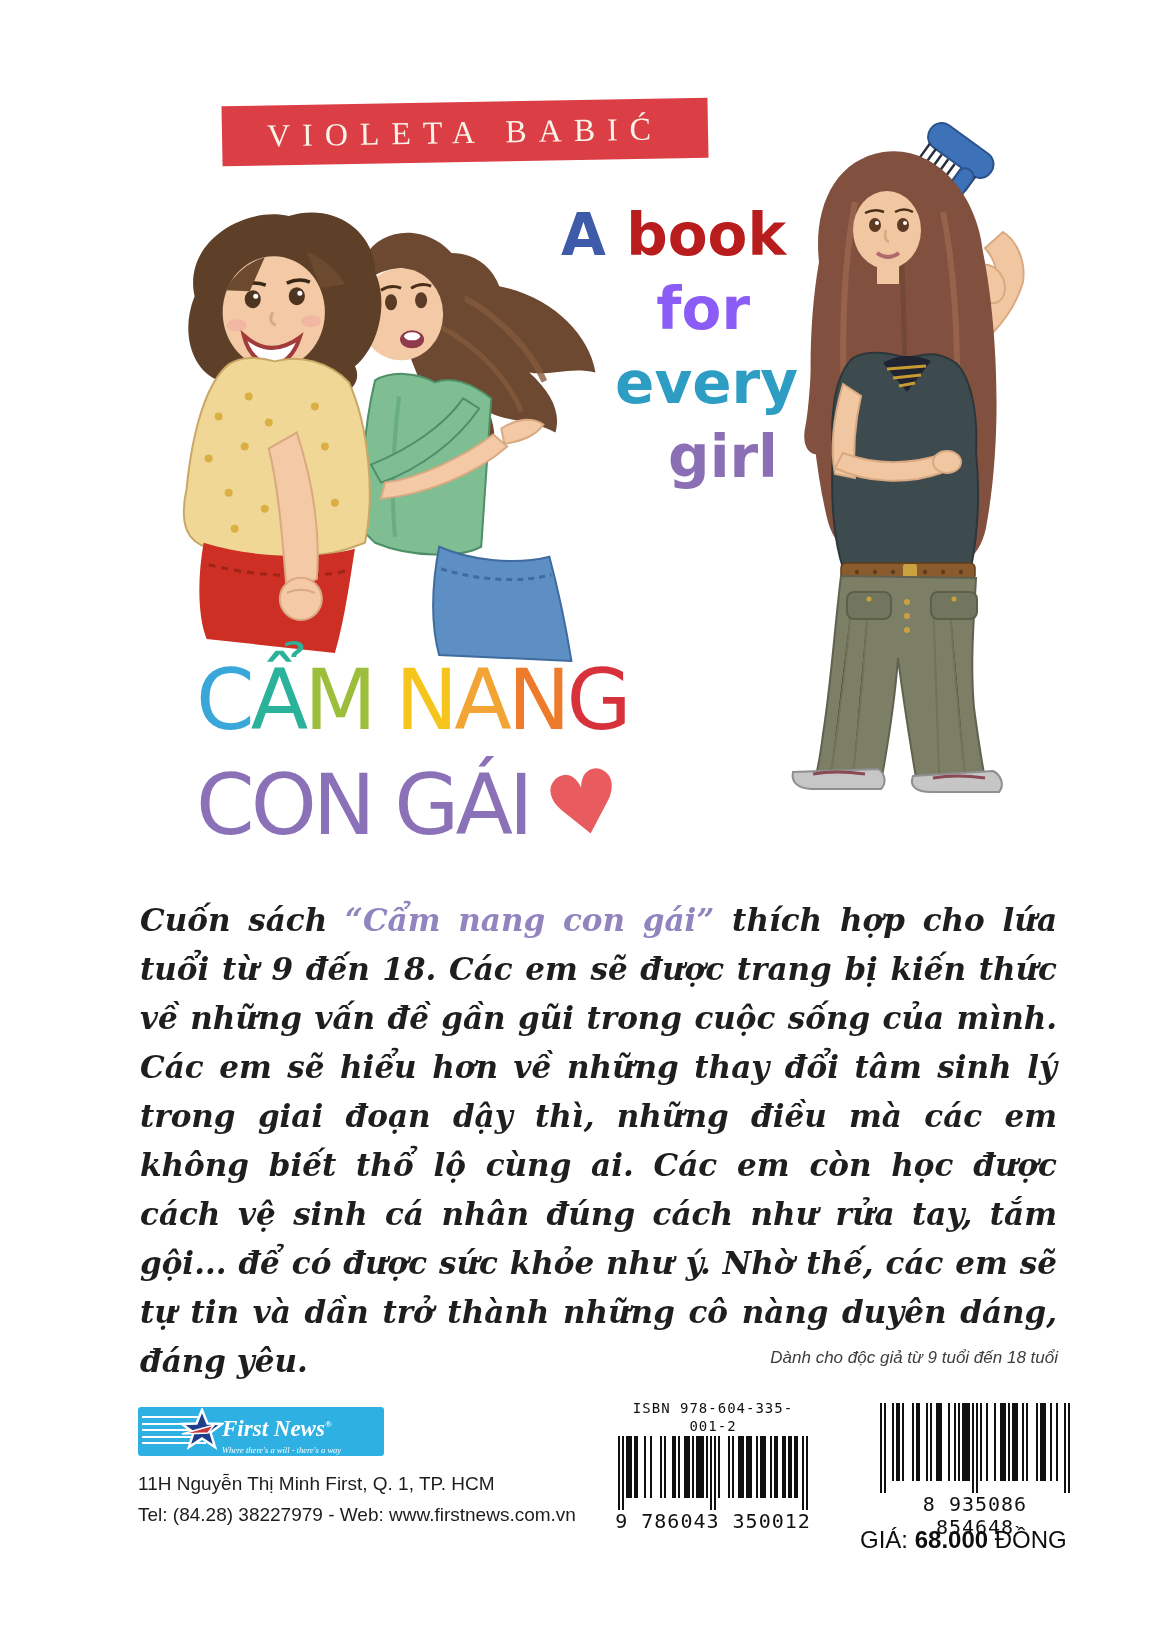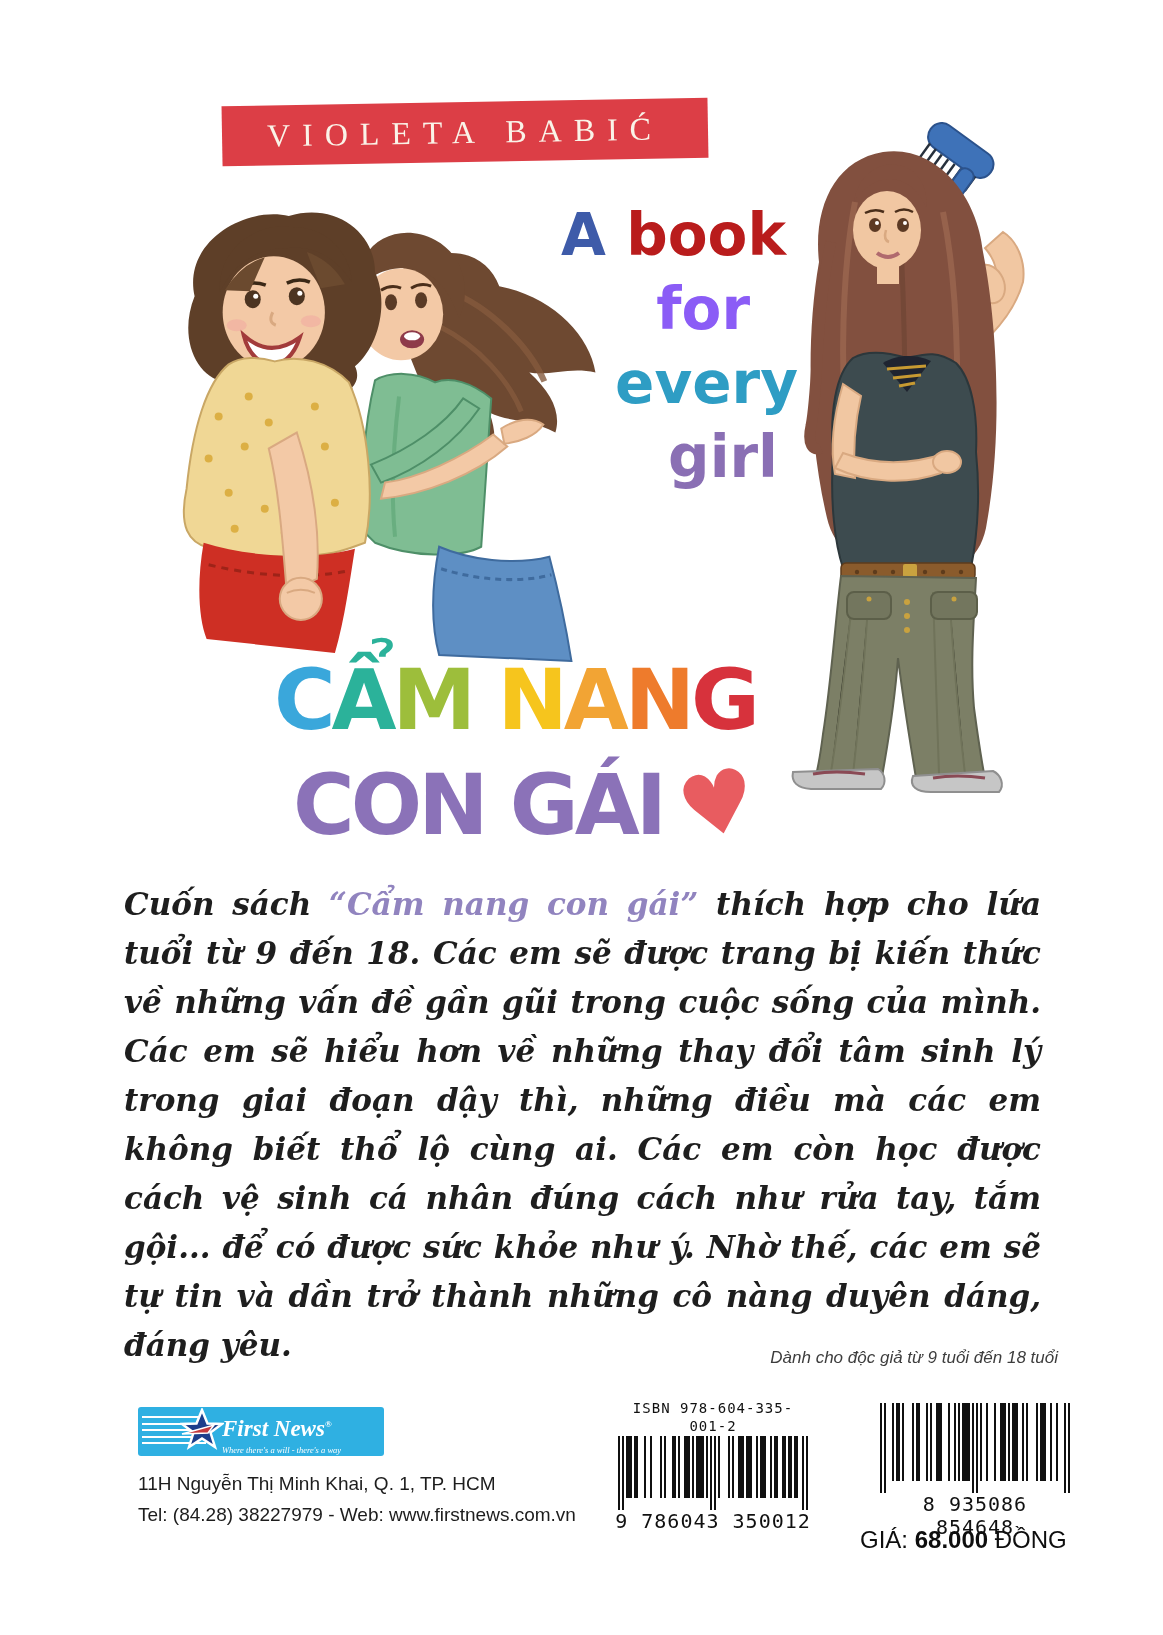--- a/index.html
+++ b/index.html
@@ -15,25 +15,25 @@
   .illus-left{position:absolute;left:148px;top:196px;width:462px;height:466px;}
   .illus-right{position:absolute;left:735px;top:122px;width:326px;height:672px;}
 
   
   .tagline{position:absolute;left:420px;top:198px;width:378px;text-align:right;
            font-family:"DejaVu Sans",sans-serif;font-weight:bold;font-size:58px;line-height:74px;}
   .tg1{margin-right:12px;} .tg2{margin-right:48px;} .tg3{margin-right:0;} .tg4{margin-right:20px;}
 
   
   .title{position:absolute;left:196px;top:648px;width:560px;font-family:"DejaVu Sans",sans-serif;
-         font-weight:700;font-size:84px;letter-spacing:-4px;line-height:104px;white-space:nowrap;text-align:right;}
+         font-weight:400;font-size:84px;letter-spacing:-4px;line-height:104px;white-space:nowrap;}
   .title .heart{display:inline-block;font-size:86px;transform:rotate(-12deg);margin-left:16px;letter-spacing:0;}
 
   
-  .desc{position:absolute;left:124px;top:880px;width:917px;margin:0;text-align:justify;
+  .desc{position:absolute;left:124px;top:880px;width:917px;margin:16px;text-align:justify;
         font-family:"DejaVu Serif",serif;font-style:italic;font-weight:bold;
         font-size:31px;line-height:49px;color:#1e1e1e;}
 
   
   .audience{position:absolute;right:105px;top:1348px;font-style:italic;font-size:17px;color:#3d3d3d;}
 
   
   .logo{position:absolute;left:138px;top:1407px;width:206px;height:49px;border-radius:3px;overflow:hidden;padding-left:40px;}
   .speedlines{position:absolute;left:4px;top:9px;width:64px;height:31px;
               background:repeating-linear-gradient(180deg,#ffffff 0 2px,rgba(255,255,255,0) 2px 6.5px);}
@@ -251,21 +251,21 @@
       <polygon points="22,2 27.5,15.5 42,16 30.5,24.5 35,39 22,30.5 9,39 13.5,24.5 2,16 16.5,15.5" fill="#1C3E8C" stroke="#ffffff" stroke-width="2.5"></polygon>
       <path d="M2,26 L34,17 L28,25 Z" fill="#C4393E" stroke="#ffffff" stroke-width="1.5"></path>
     </svg>
     <div class="logo-text">
       <div class="logo-name"><span>First News</span><sup>®</sup></div>
       <div class="logo-tagline">Where there's a will - there's a way</div>
     </div>
   </div>
 
   <div class="address">
-    <div>11H Nguyễn Thị Minh Khai, Q. 1, TP. HCM</div>
+    <div>11H Nguyễn Thị Minh First, Q. 1, TP. HCM</div>
     <div>Tel: (84.28) 38227979 - Web: www.firstnews.com.vn</div>
   </div>
 
   <div class="barcode bc-left">
     <div class="isbn-label">ISBN 978-604-335-001-2</div>
     <div class="bars short"><svg viewBox="0 0 190 74" width="100%" height="100%" preserveAspectRatio="none">
           <g fill="#101010">
             <rect x="0" y="0" width="2" height="74"></rect>
             <rect x="4" y="0" width="2" height="74"></rect>
             <rect x="8" y="0" width="2" height="62"></rect>

